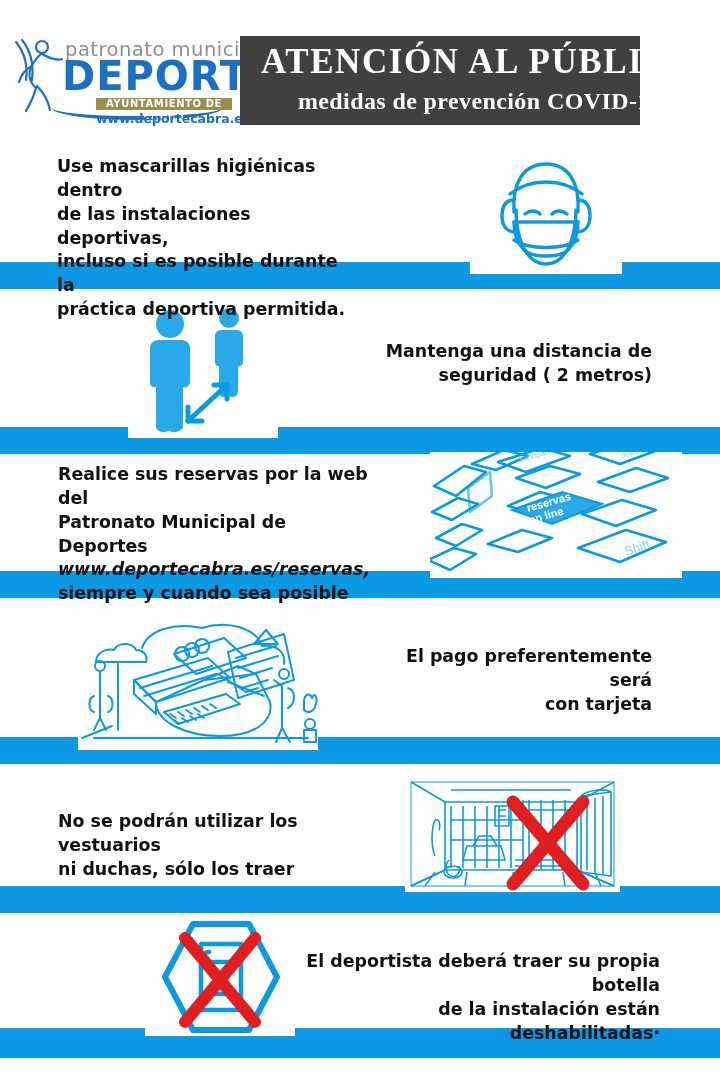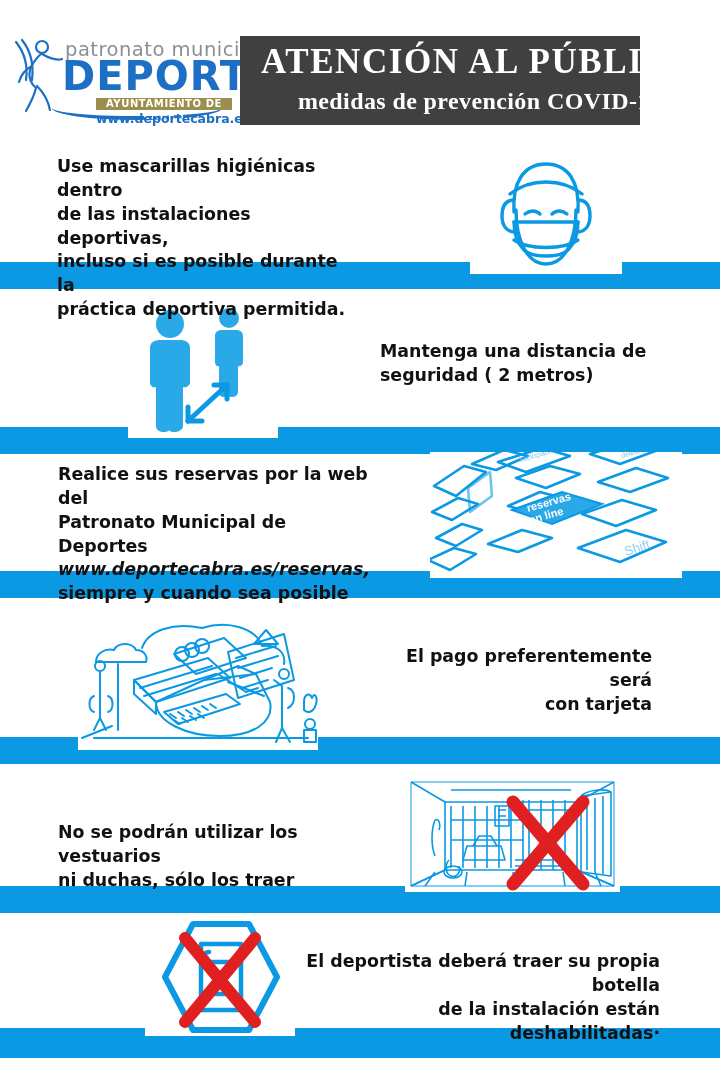--- a/index.html
+++ b/index.html
@@ -45,24 +45,24 @@
   .banner-sub{position:absolute;left:0;top:52px;width:480px;text-align:center;
               color:#fff;font-size:24px;font-weight:bold;letter-spacing:.4px;
               font-family:"Liberation Serif",serif;}
 
   
   .txt{position:absolute;z-index:3;color:#111;font-size:17.4px;font-weight:bold;
        line-height:1.37;font-family:"DejaVu Sans",sans-serif;}
   .txt .ital{font-style:italic;}
 
   .txt.t1{left:57px;top:155px;width:300px;text-align:left;}
-  .txt.t2{left:380px;top:340px;width:272px;text-align:left;}
+  .txt.t2{left:380px;top:340px;width:272px;text-align:right;}
   .txt.t3{left:58px;top:463px;width:310px;text-align:left;}
   .txt.t4{left:380px;top:645px;width:272px;text-align:right;}
-  .txt.t5{left:58px;top:810px;width:300px;text-align:left;margin-top:11px;}
+  .txt.t5{left:58px;top:810px;width:300px;text-align:left;}
   .txt.t6{left:305px;top:950px;width:355px;text-align:right;}
 
   
   .art{position:absolute;background:#fff;z-index:2;overflow:hidden;}
   .art.mask   {left:470px;top:150px;width:152px;height:124px;}
   .art.dist   {left:128px;top:290px;width:150px;height:148px;}
   .art.keys   {left:430px;top:452px;width:252px;height:126px;}
   .art.pay    {left:78px;top:618px;width:240px;height:132px;}
   .art.locker {left:405px;top:776px;width:215px;height:116px;}
   .art.bottle {left:145px;top:918px;width:150px;height:118px;}

